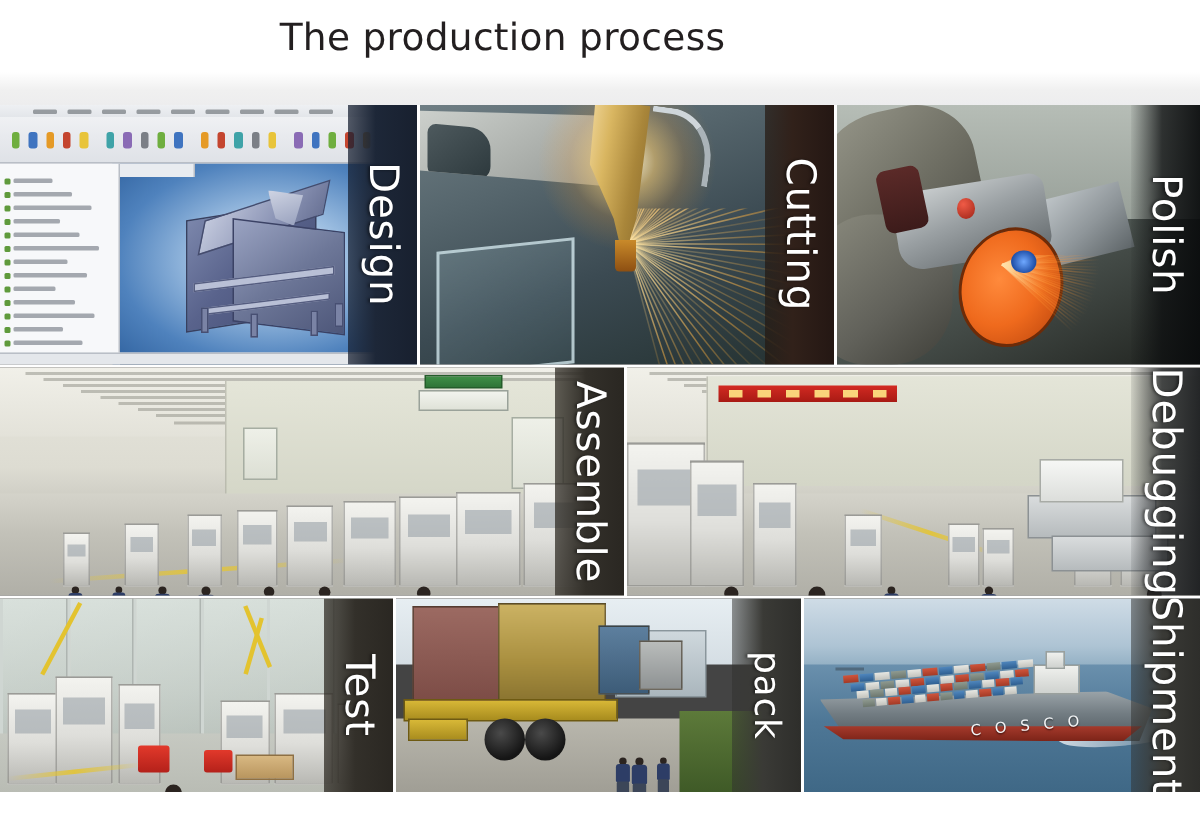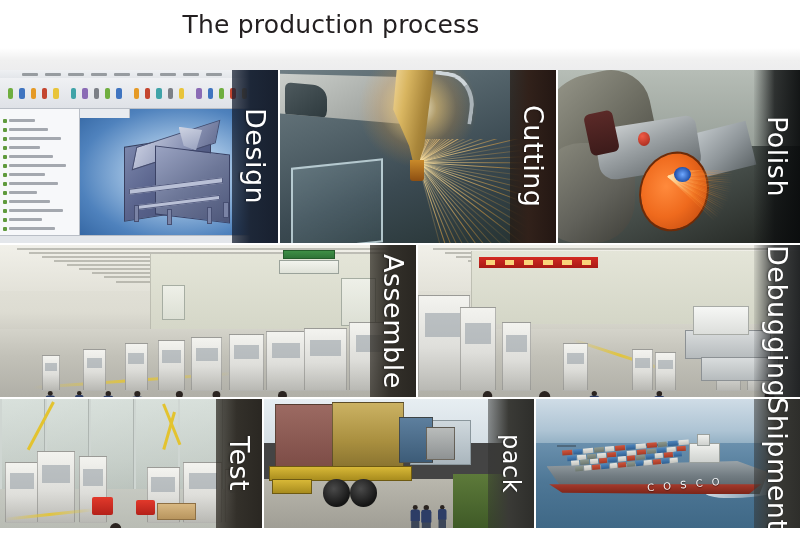--- a/index.html
+++ b/index.html
@@ -11,26 +11,27 @@
     width: 800px;
     height: 546px;
     font-family: "Liberation Sans", sans-serif;
     overflow: hidden;
     position: relative;
   }
 
   
   #header {
     position: absolute;
-    left: 11px; top: 0;
+    left: 0; top: 0;
     width: 640px; height: 48px;
     background: #ffffff;
     display: flex;
     align-items: center;
     justify-content: center;
+    padding-left: 15px;
   }
   #page-title {
     font-family: "DejaVu Sans", sans-serif;
     font-size: 25px;
     font-weight: 400;
     color: #231f20;
     letter-spacing: 0.2px;
   }
   #header-rule {
     position: absolute;

